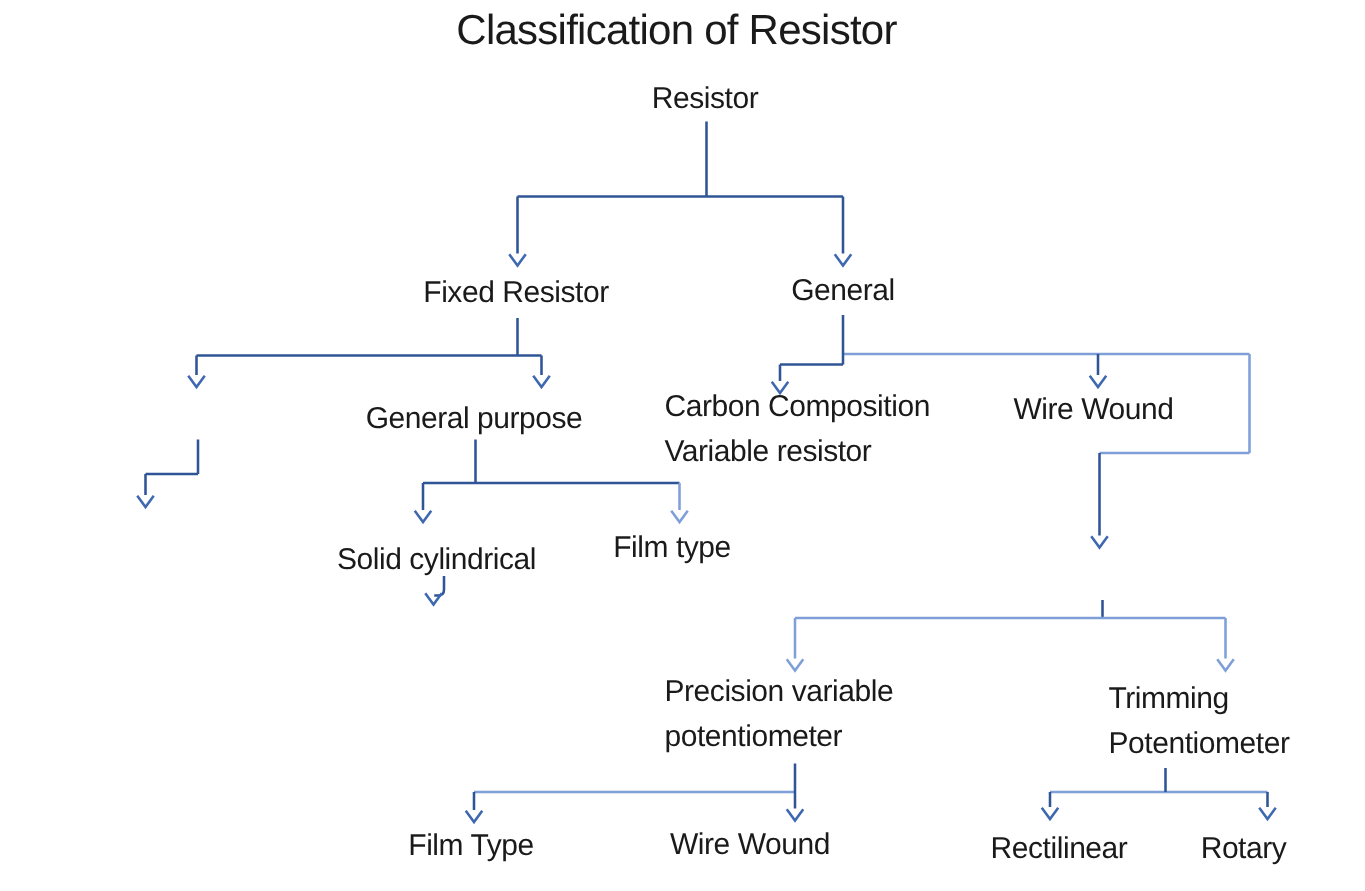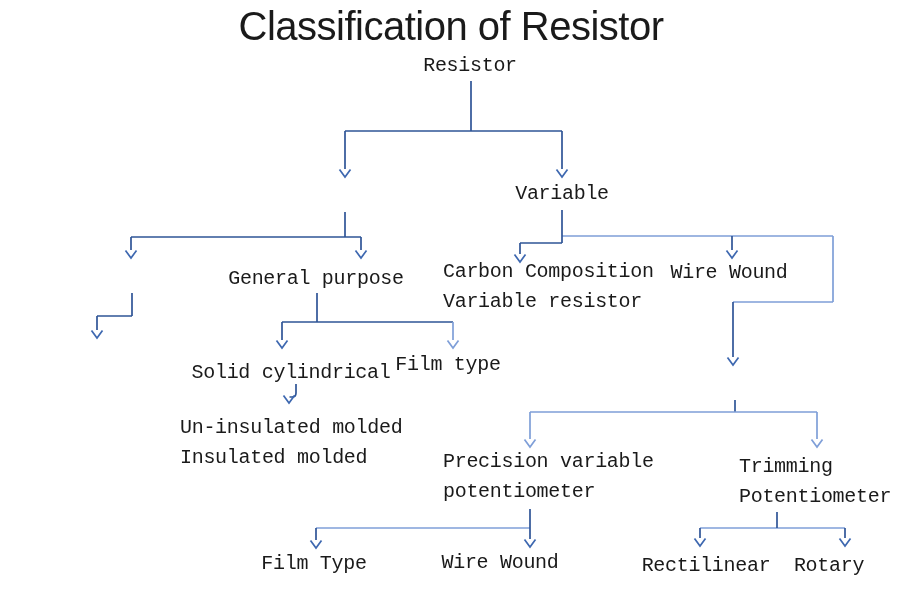--- a/index.html
+++ b/index.html
@@ -7,32 +7,31 @@
     position:relative;
     width:910px;height:594px;
     background:var(--background,#fff);
     font-family:"Liberation Sans",sans-serif;
     overflow:hidden;
   }
   .title{
     position:absolute;
     left:0;top:4px;width:902px;
     text-align:center;
-    font-size:40px;
+    font-size:28px;
     letter-spacing:-0.5px;
     color:var(--text,#1a1a1a);
   }
   .node{
     position:absolute;
     font-size:20px;
     line-height:29.5px;
     letter-spacing:-0.3px;
     color:var(--text,#1a1a1a);
     white-space:pre-line;
-    font-family:Liberation Mono, monospace;
   }
   .node.center{
     transform:translateX(-50%);
     text-align:center;
     white-space:nowrap;
     line-height:24px;
   }
   svg.connectors{
     position:absolute;left:0;top:0;
     width:910px;height:594px;
@@ -110,29 +109,28 @@
       <path class="stroke-light" d="M700,528 H845"></path>
       <path class="stroke-dark" d="M777,512 V528 M700,528 V538 M845,528 V538"></path>
       <polyline class="chev-dark" points="694.5,538.5 700,546 705.5,538.5"></polyline>
       <polyline class="chev-dark" points="839.5,538.5 845,546 850.5,538.5"></polyline>
     </g>
   </svg>
 
   <div class="title">Classification of Resistor</div>
 
   <div class="node center" style="left:470px;top:54px">Resistor</div>
-  <div class="node center" style="left:562px;top:182px">Variable</div>
+  <div class="node center" style="left:344px;top:183px">Fixed Resistor</div>
+  <div class="node center" style="left:562px;top:182px">General</div>
   <div class="node" style="left:443px;top:257px">Carbon Composition
 Variable resistor</div>
   <div class="node center" style="left:316px;top:267px">General purpose</div>
   <div class="node center" style="left:729px;top:261px">Wire Wound</div>
   <div class="node center" style="left:291px;top:361px">Solid cylindrical</div>
   <div class="node center" style="left:448px;top:353px">Film type</div>
-  <div class="node" style="left:180px;top:413px">Un-insulated molded
-Insulated molded</div>
   <div class="node" style="left:443px;top:447px">Precision variable
 potentiometer</div>
   <div class="node" style="left:739px;top:452px">Trimming
 Potentiometer</div>
   <div class="node center" style="left:314px;top:552px">Film Type</div>
   <div class="node center" style="left:500px;top:551px">Wire Wound</div>
   <div class="node center" style="left:706px;top:554px">Rectilinear</div>
   <div class="node center" style="left:829px;top:554px">Rotary</div>
 
 </div>

